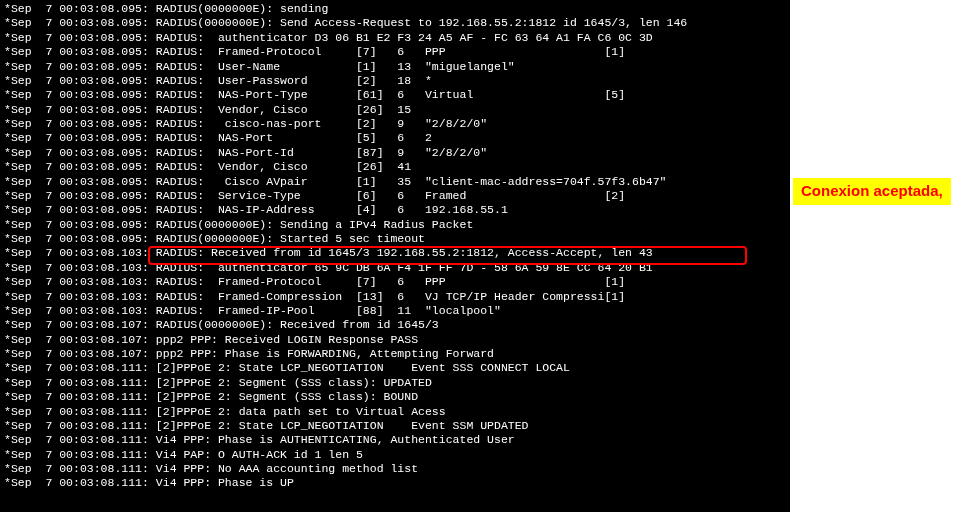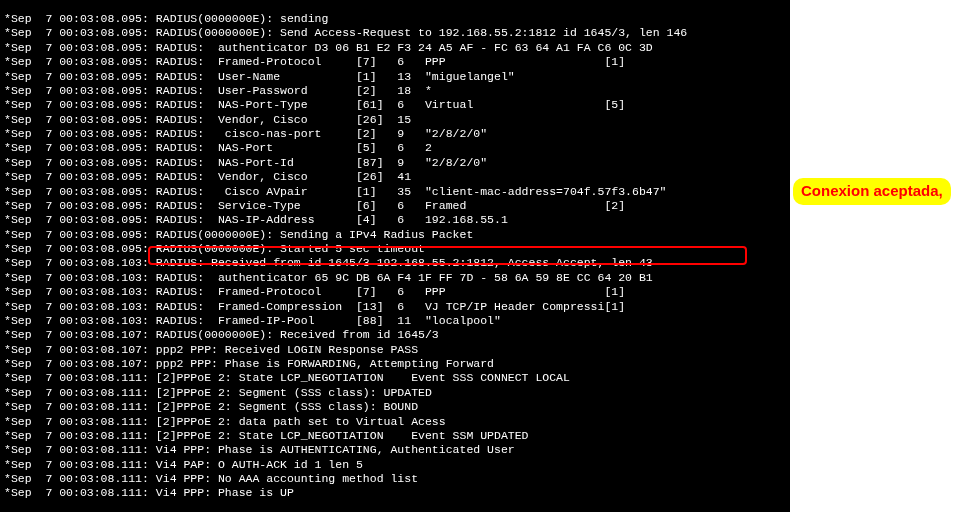--- a/index.html
+++ b/index.html
@@ -10,41 +10,40 @@
     font-size: 11.5px;
     color: #fff;
     line-height: 1.25;
     width: 965px;
     height: 512px;
     overflow: hidden;
     position: relative;
   }
   .terminal {
     background: #000;
-    padding: 12px 4px;
+    padding: 2px 4px;
     white-space: pre;
     width: 790px;
   }
   .line { display: block; }
   .highlight-box {
     position: absolute;
     border: 2px solid #ff0000;
     border-radius: 4px;
     pointer-events: none;
   }
   .callout {
     position: absolute;
     background: #ffff00;
     color: #ff0000;
     font-family: Arial, sans-serif;
     font-size: 15px;
     font-weight: bold;
     padding: 4px 8px;
     line-height: 1.25;
-    border-radius: 10px;
   }
   .arrow {
     position: absolute;
     pointer-events: none;
   }
   .right-bg {
     position:absolute;
     left:790px;
     top:0;
     width:175px;

